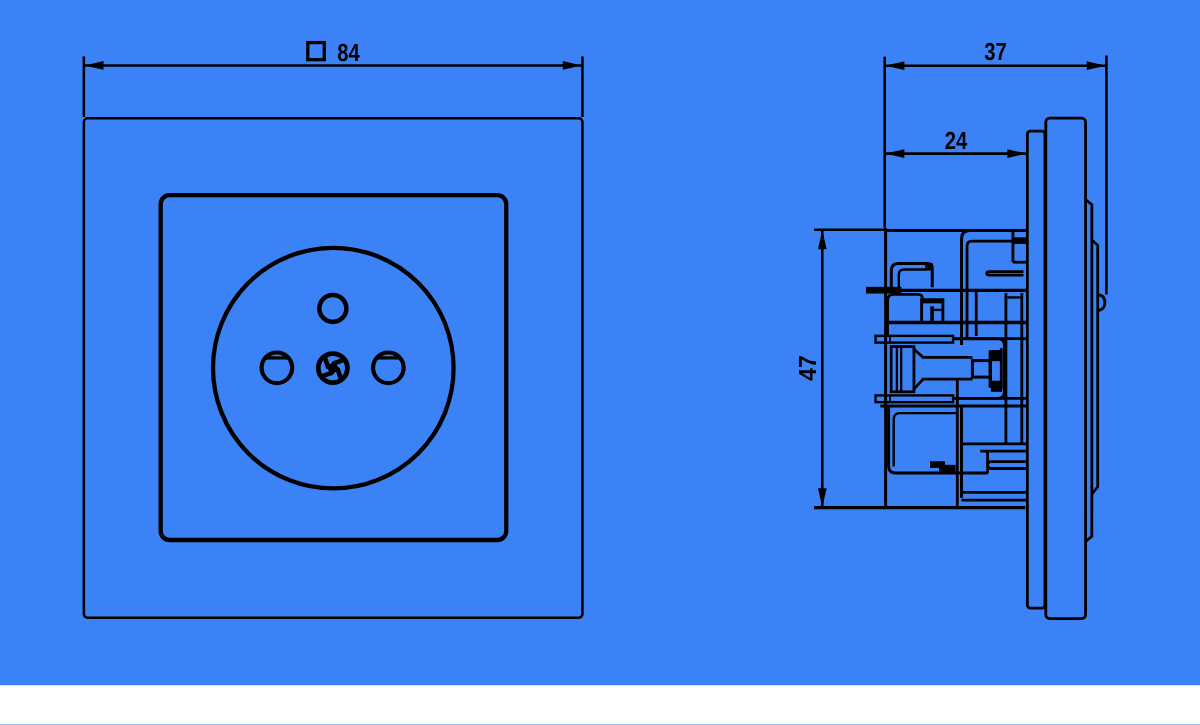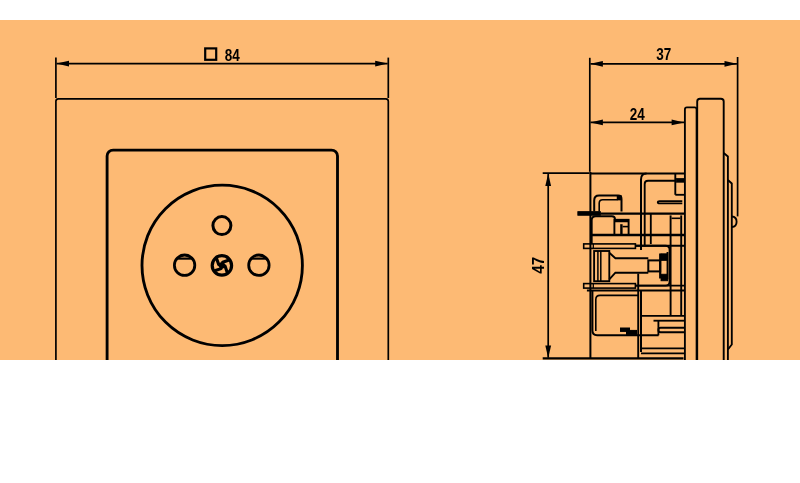--- a/index.html
+++ b/index.html
@@ -1,16 +1,16 @@
 <!DOCTYPE html>
 <html><head>
 <meta charset="utf-8">
 <style>
 html,body{margin:0;padding:0;background:#fff;}
-#wrap{position:relative;width:800px;height:340px;background:#fdba74;overflow:hidden;margin-top:20px;}
+#wrap{position:relative;width:800px;height:457px;background:#3b82f6;overflow:hidden;}
 svg{position:absolute;left:0;top:0;}
 text{font-family:"Liberation Sans",sans-serif;font-weight:bold;fill:#000;}
 </style>
 </head>
 <body>
 <div id="wrap">
 <svg width="800" height="483" viewBox="0 0 800 483">
 
 <g stroke="#000" fill="none">
 

